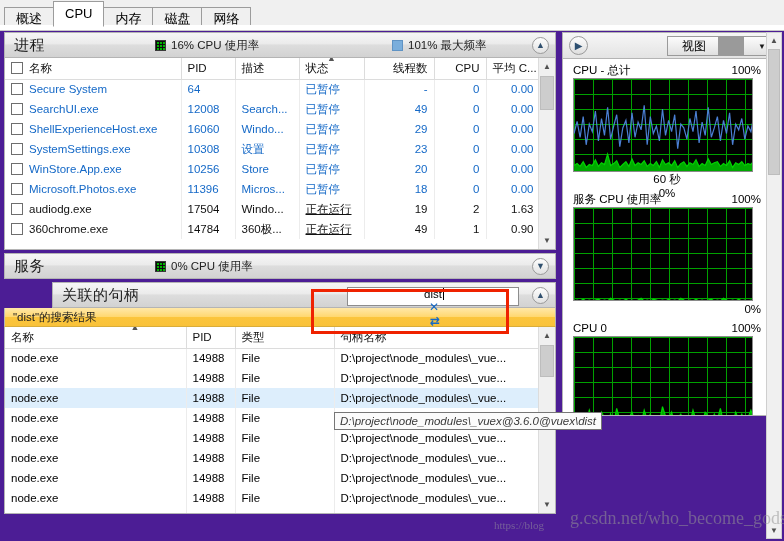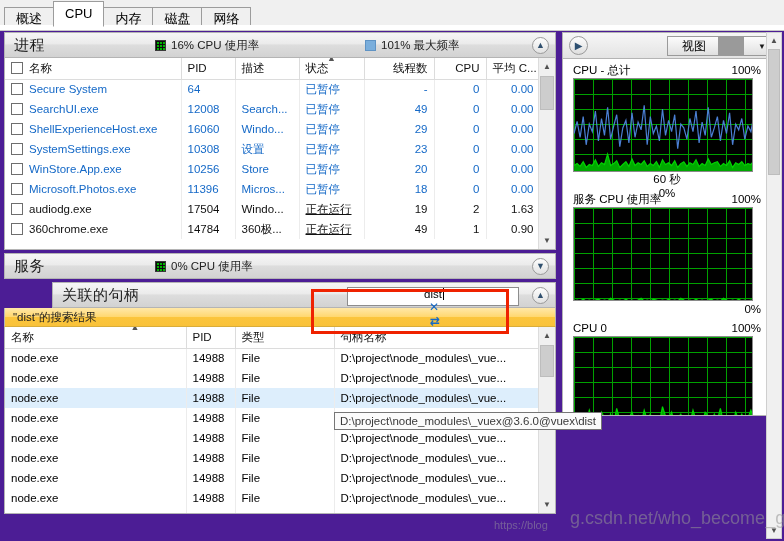--- a/index.html
+++ b/index.html
@@ -151,21 +151,21 @@
     border-bottom: 1px solid #d9ad3a;
     display: flex; align-items: center; padding-left: 8px;
     font-size: 11.5px; color: #202020;
   }
 
   
   .tooltip {
     position: absolute;
     background: #fbfbfb; border: 1px solid #767676;
     font-size: 11.5px; color: #3a3a3a;
-    padding: 2px 5px; white-space: nowrap; z-index: 50;
+    padding: 2px 5px; white-space: nowrap; z-index: 50; font-style: italic;
   }
 
   
   .right-toolbar {
     height: 27px; background: linear-gradient(to bottom,#f7f7f7,#e3e3e3);
     border: 1px solid #b4b4b4; position: relative; display: flex; align-items: center;
   }
   .rt-circle {
     width: 19px; height: 19px; border-radius: 50%; margin-left: 6px;
     border: 1px solid #9a9a9a; background: linear-gradient(to bottom,#fdfdfd,#dedede);
@@ -200,21 +200,21 @@
   }
   .bracket {
     position: absolute; right: 5px; width: 7px;
     border-right: 1px solid #1b1b1b;
     border-top: 1px solid #1b1b1b;
     border-bottom: 1px solid #1b1b1b;
   }
   .watermark {
     position: absolute; font-size: 18px; color: rgba(150,150,150,.55);
     white-space: nowrap; pointer-events: none; z-index: 40;
-    font-family: Liberation Sans, sans-serif;
+    font-family: Liberation Serif, serif;
   }
   .wm-small { font-size: 11px; color: rgba(160,160,160,.5); }
 </style>
 </head>
 <body>
 
 <div id="app">
 
   <div class="tabstrip">
     <div class="tabs-inner" id="tabs-inner">
@@ -228,21 +228,21 @@
   <div class="tabstrip-fill"></div>
 
   <div class="left-pane">
 
     <div class="section-header">
       <div class="section-title">进程</div>
       <div class="header-metric" style="left:150px;">
         <span class="sw sw-green"></span>
         <span>16% CPU 使用率</span>
       </div>
-      <div class="header-metric" style="left:324px;padding-left:36px;">
+      <div class="header-metric" style="left:351px;padding-left:36px;">
         <span class="sw sw-blue"></span>
         <span>101% 最大频率</span>
       </div>
       <div class="chev">▲</div>
     </div>
 
     <div class="table-box" style="height:192px;">
       <div style="position:absolute;left:0;top:0;right:17px;bottom:0;overflow:hidden;">
         <table class="tbl" id="proc-table">
           <colgroup>

